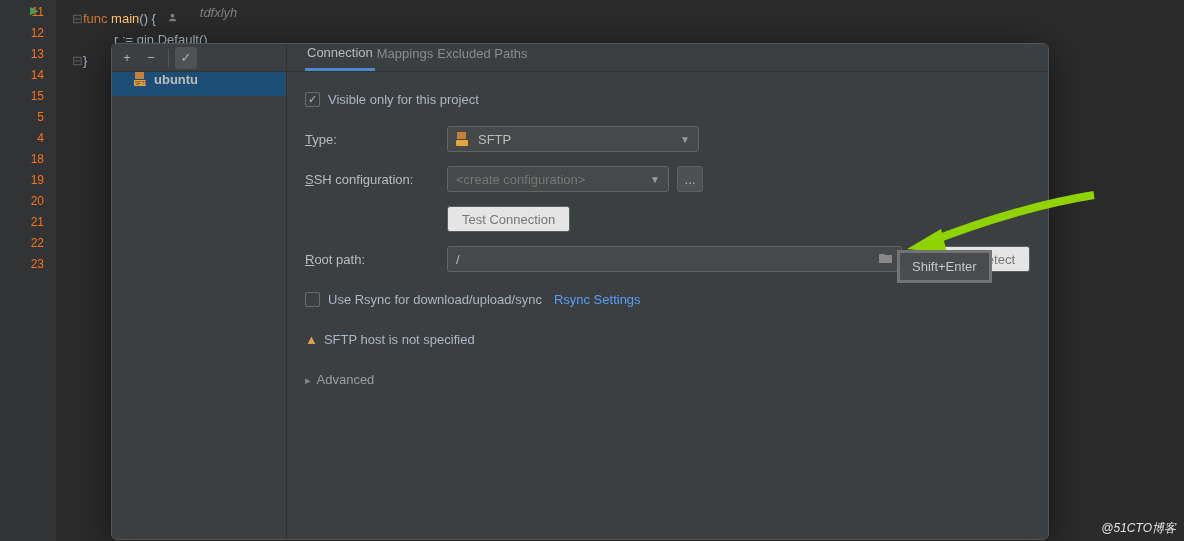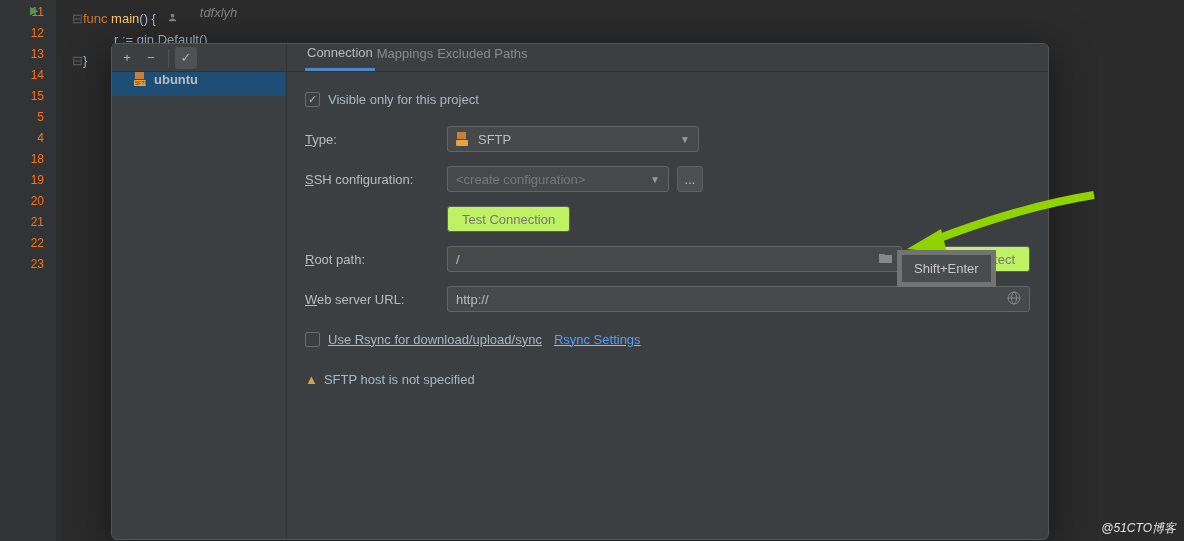--- a/index.html
+++ b/index.html
@@ -39,37 +39,37 @@
 .tab { padding:6px 2px 8px; color:#8a8a8a; cursor:pointer; border-bottom:2px solid transparent; }
 .tab.active { color:#bababa; border-bottom:3px solid #4a88c7; }
 .form { padding:14px 18px 0 18px; position:relative; }
 .row { display:flex; align-items:center; margin-bottom:14px; min-height:26px; }
 .row .lbl { width:142px; color:#bbbbbb; }
 .row .lbl u { text-decoration:underline; }
 .inputlike { height:26px; background:#45494a; border:1px solid #646464; border-radius:3px; color:#bbbbbb; display:flex; align-items:center; padding:0 8px; }
 .select { width:252px; justify-content:space-between; cursor:pointer; }
 .select .chev { color:#9a9a9a; font-size:10px; }
 .placeholder { color:#787878; }
-.btn { height:26px; padding:0 14px; background:#bef264; border:1px solid #5e6060; border-radius:3px; color:#bbbbbb; display:inline-flex; align-items:center; cursor:pointer;}
+.btn { height:26px; padding:0 14px; background:#e5e5e5; border:1px solid #5e6060; border-radius:3px; color:#bbbbbb; display:inline-flex; align-items:center; cursor:pointer;}
 .btn.disabled { color:#777; }
 .iconbtn { width:26px; height:26px; background:#4c5052; border:1px solid #5e6060; border-radius:3px; display:inline-flex; align-items:center; justify-content:center; color:#bbb; cursor:pointer; }
 .check { display:inline-flex; align-items:center; gap:8px; }
 .check .box { width:15px;height:15px;border:1px solid #6b6b6b;border-radius:2px;display:inline-flex;align-items:center;justify-content:center;color:#bbb;font-size:11px;}
 .check .box.checked::after{content:"✓";}
 .textfield { flex:1; }
 .help { width:20px;height:20px;border:1.5px solid #888;border-radius:50%;display:inline-flex;align-items:center;justify-content:center;color:#888;font-size:12px;margin:0 8px;cursor:pointer;}
 .world { color:#888; }
 .folder { color:#888; }
 .link { color:#589df6; cursor:pointer; }
 .warn { color:#d9a343; margin-right:6px; }
 .expander { color:#9c9c9c; cursor:pointer; }
 .expander::before { content:"▸"; margin-right:6px; color:#888; font-size:11px;}
 
 
-.tooltip { position:absolute; left:610px; top:178px; background:#494c4e; border:5px solid #737373; padding:6px 12px; color:#c8c8c8; font-size:13px; }
+.tooltip { position:absolute; left:610px; top:178px; background:#494c4e; border:3px solid #737373; padding:6px 12px; color:#c8c8c8; font-size:13px; }
 
 
 .arrow { position:absolute; left:612px; top:115px; width:200px; height:80px; pointer-events:none; }
 
 .watermark { position:absolute; right:8px; bottom:4px; color:#e5e5e5; font-size:12px; font-style:italic;margin-top:24px; }
 </style>
 </head>
 <body>
 
 <div class="editor">
@@ -182,48 +182,38 @@
             <span class="folder">
               <svg width="15" height="12" viewBox="0 0 15 12" fill="#888">
                   <path d="M1 2h5l1 1h7v8H1z"></path>
                 </svg>
             </span>
           </div>
           <span class="help">?</span>
           <span class="btn disabled">Autodetect</span>
         </div>
 
-        <div class="row">
-          <span class="lbl"><u>W</u>eb server URL:</span>
-          <div class="inputlike textfield" style="justify-content:space-between;">
-            <span>http://</span>
-            <span class="world">
-              <svg width="14" height="14" viewBox="0 0 14 14" fill="none" stroke="#888" stroke-width="1">
-                  <circle cx="7" cy="7" r="6"></circle>
-                  <ellipse cx="7" cy="7" rx="2.5" ry="6"></ellipse>
-                  <line x1="1" y1="7" x2="13" y2="7"></line>
-                </svg>
-            </span>
-          </div>
-        </div>
-
-        <div class="row" style="margin-top:6px;text-decoration:underline;">
+
+        <div class="row" style="margin-top:6px;">
           <label class="check">
             <span class="box"></span>
             <span>Use Rsync for download/upload/sync</span>
           </label>
           <span style="width:12px"></span>
           <span class="link">Rsync Settings</span>
         </div>
 
         <div class="row">
           <span class="warn">▲</span>
           <span>SFTP host is not specified</span>
         </div>
 
+        <div class="row">
+          <span class="expander">Advanced</span>
+        </div>
 
         <svg class="arrow" viewBox="0 0 200 80">
           <defs></defs>
           <path d="M195 8 Q 120 20 30 55" stroke="#8fd400" stroke-width="8" fill="none"></path>
           <polygon points="8,62 42,42 48,66" fill="#8fd400"></polygon>
         </svg>
 
         <div class="tooltip">Shift+Enter</div>
 
       </div>

